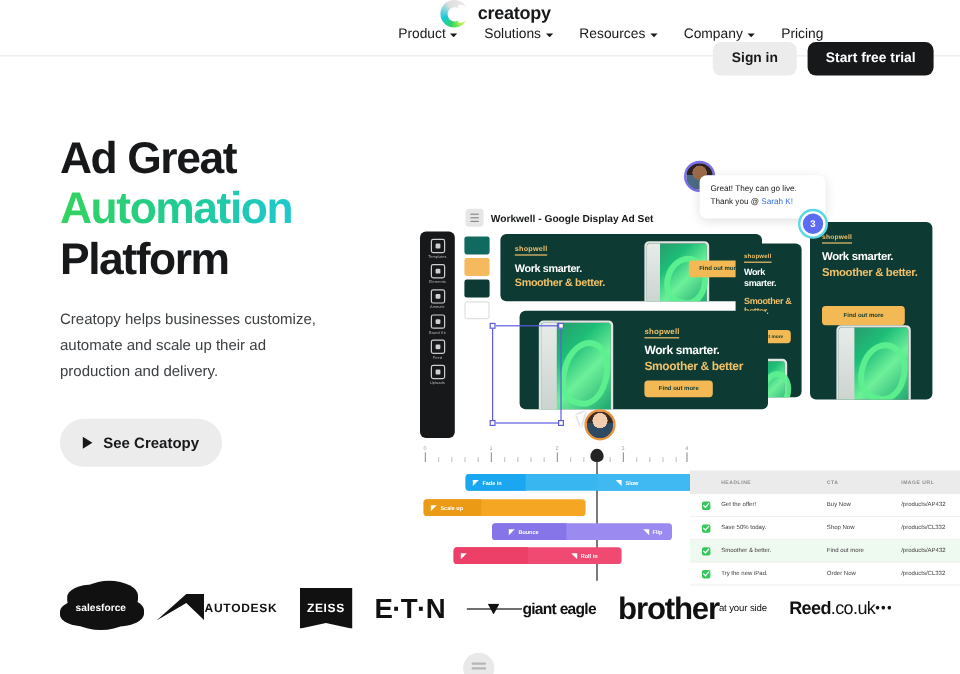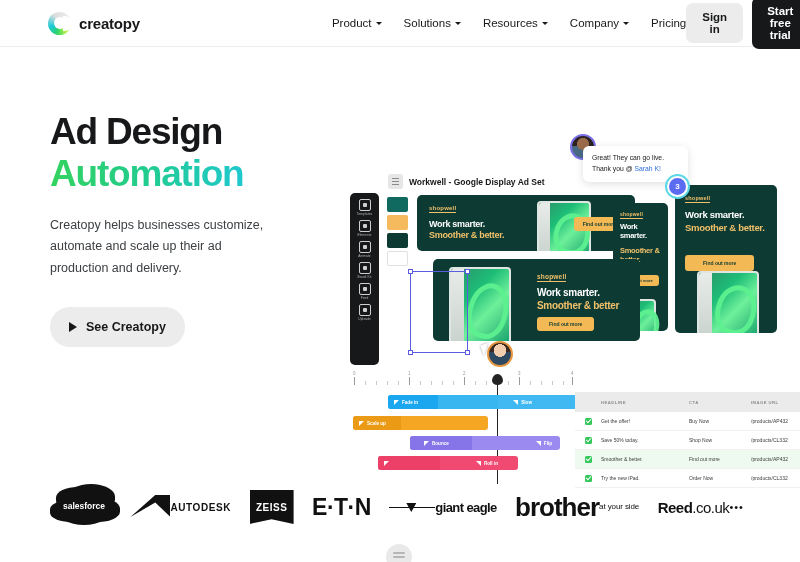--- a/index.html
+++ b/index.html
@@ -9,24 +9,25 @@
     background: #ffffff;
     color: #17181a;
     -webkit-font-smoothing: antialiased;
   }
 
   
   .nav {
     height: 47px;
     display: flex;
     align-items: center;
-    padding: 0 32px 0 48px;
+    padding: 0 22px 0 48px;
     border-bottom: 1px solid #ececec;
     background: #fff;
     position: relative;
+    flex-direction: column;
   }
   .brand { display: flex; align-items: center; gap: 8px; }
   .brand-mark {
     width: 23px; height: 23px; border-radius: 50%;
     background: conic-gradient(from 140deg, #b9f54a 0deg, #2fd36a 55deg, #19c9d6 110deg, #dedede 190deg, #efefef 300deg, #b9f54a 360deg);
     position: relative;
   }
   .brand-mark::after {
     content: ""; position: absolute; left: 5.5px; top: 5.5px;
     width: 12px; height: 12px; border-radius: 50%; background: #fff;
@@ -301,22 +302,23 @@
   <div class="nav-actions">
     <button class="btn-signin">Sign in</button>
     <button class="btn-trial">Start free trial</button>
   </div>
 </div>
 
 <div class="hero">
 
   <div class="hero-left">
     <h1 class="headline">
-      <span>Ad Design</span><br>
+      <span>Ad Great</span><br>
       <span class="grad">Automation</span><br>
+      <span>Platform</span>
     </h1>
     <p class="subhead">Creatopy helps businesses customize, automate and scale up their ad production and delivery.</p>
     <div class="cta-row">
       <button class="btn-see">
         <span class="play-tri"></span>
         <span>See Creatopy</span>
       </button>
     </div>
   </div>
 

